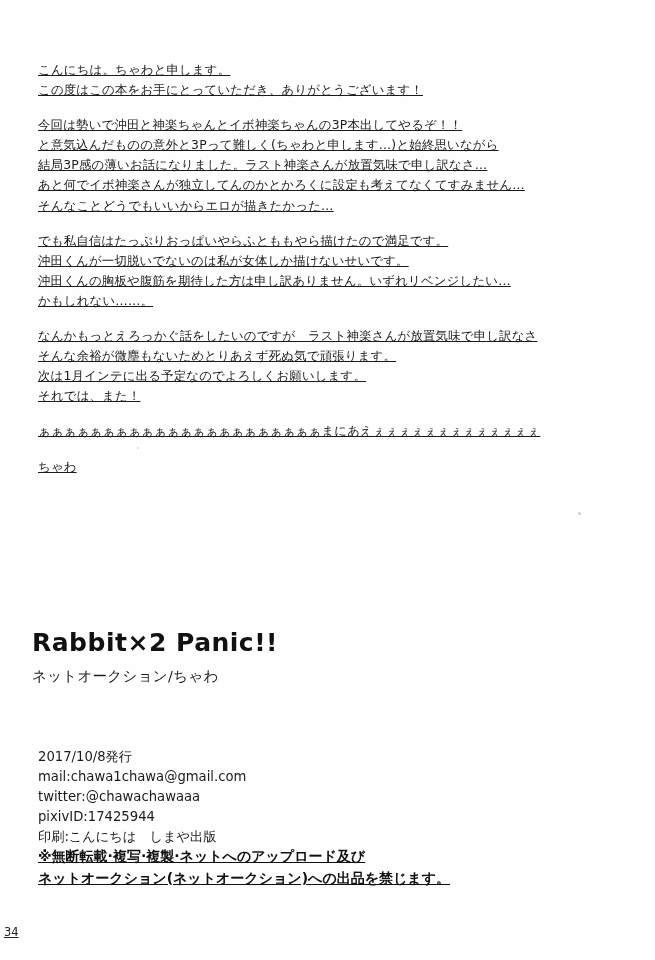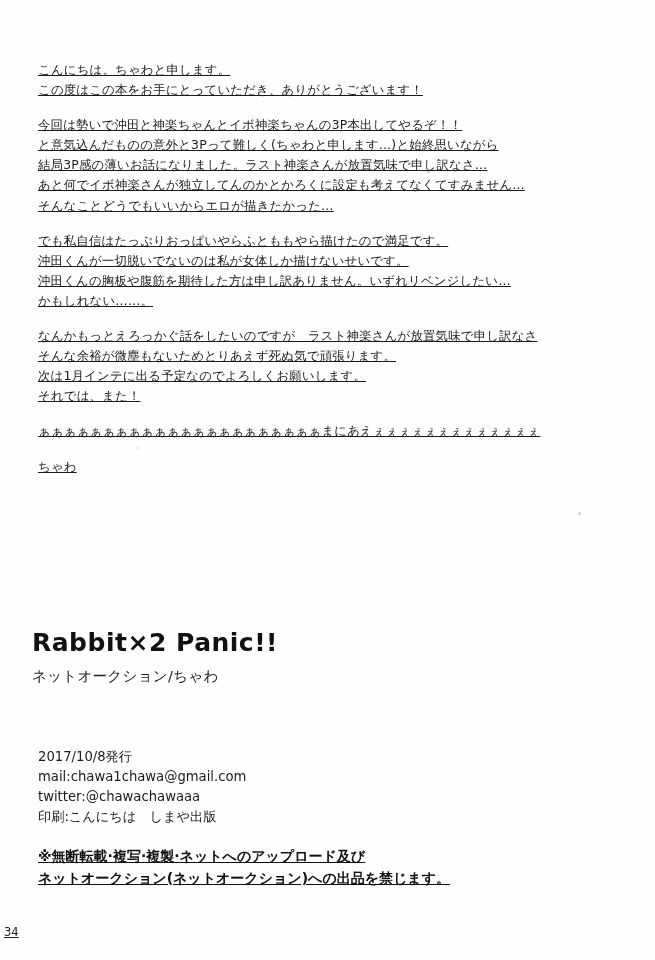--- a/index.html
+++ b/index.html
@@ -147,20 +147,21 @@
 
   <div class="title-block">
     <div class="book-title">Rabbit×2  Panic!!</div>
     <div class="circle-line">ネットオークション/ちゃわ</div>
   </div>
 
   <div class="imprint">
     <div>2017/10/8発行</div>
     <div>mail:chawa1chawa@gmail.com</div>
     <div>twitter:@chawachawaaa</div>
+    <div>pixivID:17425944</div>
     <div>印刷:こんにちは　しまや出版</div>
   </div>
 
   <div class="notice">
     <div>※無断転載·複写·複製·ネットへのアップロード及び</div>
     <div>ネットオークション(ネットオークション)への出品を禁じます。</div>
   </div>
 
   <div class="page-number">34</div>
 

